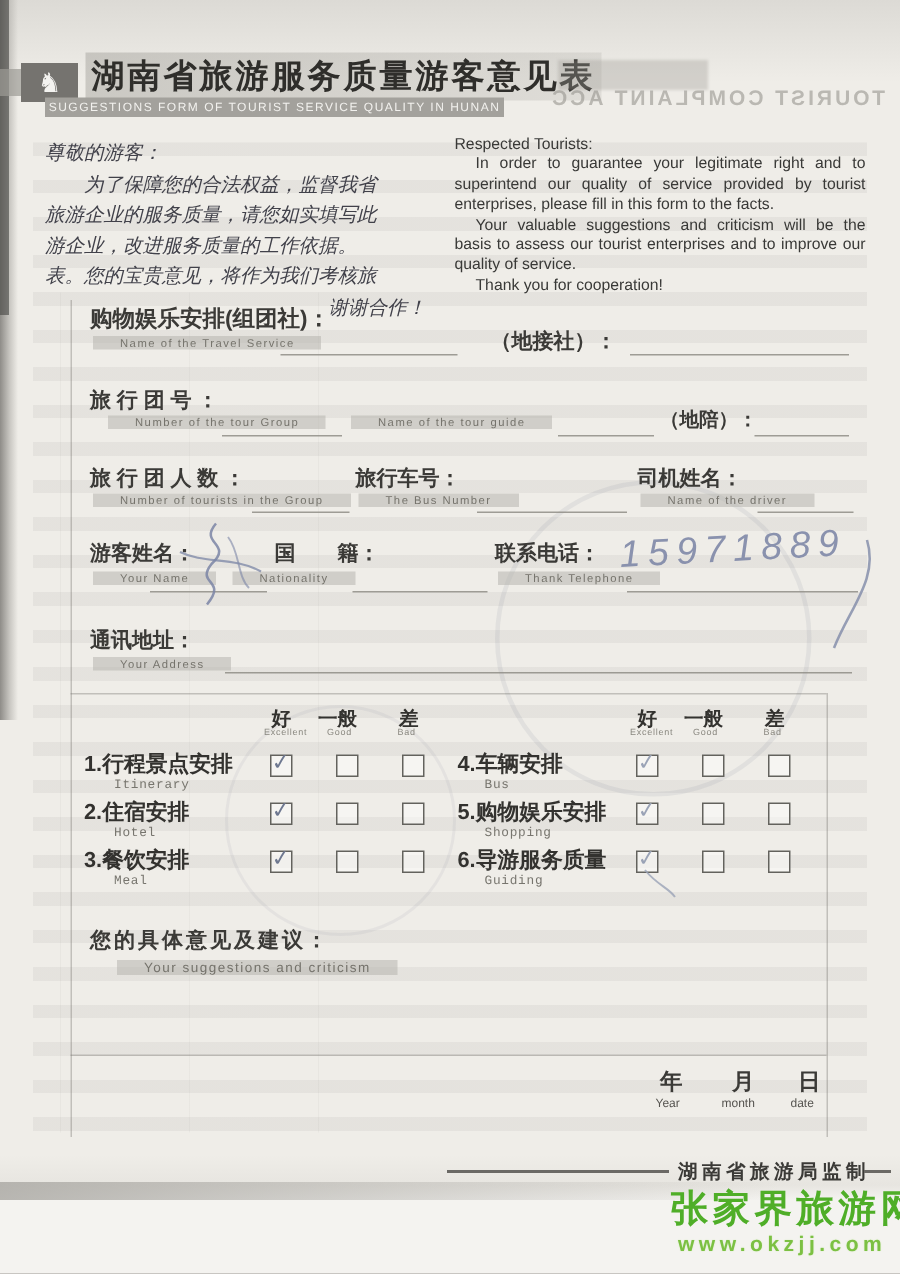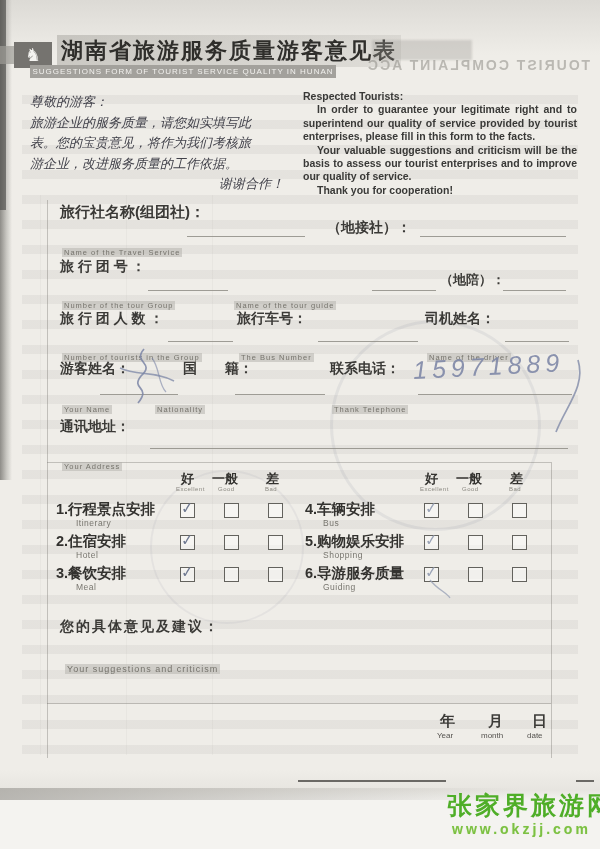--- a/index.html
+++ b/index.html
@@ -28,35 +28,35 @@
   .title-smudge{left:372px;top:40px;width:100px;height:20px;background:rgba(158,156,150,.35);filter:blur(1.2px);}
   .subtitle{left:30px;top:65px;width:306px;height:13px;background:#a3a19c;color:#f2f1ee;font-size:8px;line-height:13px;
     text-align:center;letter-spacing:1px;white-space:nowrap;overflow:hidden;}
   .bleed-header{left:352px;top:57px;width:238px;transform:scaleX(-1);color:#97958f;opacity:.6;font-size:14px;font-weight:bold;
     letter-spacing:2px;white-space:nowrap;filter:blur(.5px);}
   
   .intro-cn{left:30px;top:92px;width:268px;font-size:13px;font-style:italic;color:#41414a;line-height:20.5px;}
   .intro-cn .ln{white-space:nowrap;}
   .intro-cn .indent{text-indent:26px;}
   .intro-cn .right{text-align:right;padding-right:14px;}
-  .intro-en{left:303px;top:90px;width:274px;font-size:10.5px;color:#393937;line-height:13.4px;text-align:justify;font-weight:bold;}
+  .intro-en{left:303px;top:90px;width:274px;font-size:10.5px;color:#393937;line-height:13.4px;text-align:justify;}
   .intro-en p{margin:0;text-indent:14px;}
   .intro-en .hd{text-indent:0;}
   
   .cnl{font-weight:bold;color:#3b3a37;white-space:nowrap;}
   .fs15{font-size:15px;} .fs14{font-size:14px;} .fs13{font-size:13px;}
-  .enl{font-size:7.5px;letter-spacing:1px;color:#75736c;background:rgba(178,176,170,.5);padding:0 2px;white-space:nowrap;filter:blur(.2px);margin-top:24px;}
+  .enl{font-size:7.5px;letter-spacing:1px;color:#75736c;background:rgba(178,176,170,.5);padding:0 18px;white-space:nowrap;filter:blur(.2px);}
   .uline{position:absolute;height:1px;background:#8f8d86;opacity:.85;}
   
   .hw-phone{left:413px;top:352px;font-size:25px;color:#8089a8;font-style:italic;letter-spacing:5px;transform:rotate(-3deg);opacity:.9;white-space:nowrap;}
   
   .rhead{font-size:13px;font-weight:bold;color:#33322f;}
   .rhead-en{font-size:6px;color:#8a8880;letter-spacing:.5px;}
   .rlabel{font-size:14.5px;font-weight:bold;color:#33322f;white-space:nowrap;}
-  .ren{font-size:8.5px;color:#77756e;letter-spacing:.5px;}
+  .ren{font-size:8.5px;color:#77756e;letter-spacing:.5px;font-family:Liberation Mono, monospace;}
   .cb{position:absolute;width:13px;height:13px;border:1px solid #63625d;background:rgba(252,252,250,.55);}
   .cb .mark{position:absolute;left:0;top:-5px;font-size:15px;font-weight:bold;color:#6e7890;transform:rotate(-6deg);}
   .cb.light .mark{color:#9aa3b6;}
   
   .footline{height:2px;background:#6b6965;}
   .issuer{font-size:13px;font-weight:bold;color:#3b3a37;letter-spacing:3px;white-space:nowrap;}
   .grayband{left:0;top:788px;width:520px;height:12px;background:linear-gradient(to right,#a9a7a2,rgba(169,167,162,0));opacity:.8;}
   .wm-name{left:447px;top:789px;font-size:25px;font-weight:bold;color:#4fae28;letter-spacing:3px;white-space:nowrap;}
   .wm-url{left:452px;top:821px;font-size:14px;font-weight:bold;color:#7cc043;letter-spacing:3px;white-space:nowrap;
     text-shadow:0 0 1px #cdeab2;}
@@ -79,40 +79,41 @@
 
   <div class="abs pre-logo"></div>
   <div class="abs logo">♞</div>
   <div class="abs title">湖南省旅游服务质量游客意见表</div>
   <div class="abs title-smudge"></div>
   <div class="abs subtitle">SUGGESTIONS FORM OF TOURIST SERVICE QUALITY IN HUNAN</div>
   <div class="abs bleed-header">TOURIST COMPLAINT ACC</div>
 
   <div class="abs intro-cn">
     <div class="ln">尊敬的游客：</div>
+    <div class="ln indent">为了保障您的合法权益，监督我省</div>
     <div class="ln">旅游企业的服务质量，请您如实填写此</div>
+    <div class="ln">游企业，改进服务质量的工作依据。</div>
     <div class="ln">表。您的宝贵意见，将作为我们考核旅</div>
-    <div class="ln">游企业，改进服务质量的工作依据。</div>
     <div class="ln right">谢谢合作！</div>
   </div>
   <div class="abs intro-en">
     <p class="hd">Respected Tourists:</p>
     <p>In order to guarantee your legitimate right and to superintend our quality of service provided by tourist enterprises, please fill in this form to the facts.</p>
     <p>Your valuable suggestions and criticism will be the basis to assess our tourist enterprises and to improve our quality of service.</p>
     <p>Thank you for cooperation!</p>
   </div>
 
-  <div class="abs cnl fs15" style="left:60px;top:203px">旅行社名称(组团社)：</div>
+  <div class="abs cnl fs15" style="left:60px;top:203px">购物娱乐安排(组团社)：</div>
   <div class="abs enl" style="left:62px;top:224px">Name of the Travel Service</div>
   <div class="abs cnl fs14" style="left:327px;top:219px">（地接社）：</div>
   <div class="uline" style="left:187px;top:236px;width:118px"></div>
   <div class="uline" style="left:420px;top:236px;width:146px"></div>
 
   <div class="abs cnl fs14" style="left:60px;top:258px">旅 行 团 号 ：</div>
-  <div class="abs enl" style="left:62px;top:277px">Number of the tour Group</div>
+  <div class="abs enl" style="left:72px;top:277px">Number of the tour Group</div>
   <div class="abs enl" style="left:234px;top:277px">Name of the tour guide</div>
   <div class="abs cnl fs13" style="left:440px;top:271px">（地陪）：</div>
   <div class="uline" style="left:148px;top:290px;width:80px"></div>
   <div class="uline" style="left:372px;top:290px;width:64px"></div>
   <div class="uline" style="left:503px;top:290px;width:63px"></div>
 
   <div class="abs cnl fs14" style="left:60px;top:310px">旅 行 团 人 数 ：</div>
   <div class="abs enl" style="left:62px;top:329px">Number of tourists in the Group</div>
   <div class="abs cnl fs14" style="left:237px;top:310px">旅行车号：</div>
   <div class="abs enl" style="left:239px;top:329px">The Bus Number</div>
@@ -229,29 +230,30 @@
       <span class="mark"></span>
     </div>
   <div class="cb light" style="left:512px;top:567px">
       <span class="mark"></span>
     </div>
   <svg class="abs" style="left:428px;top:578px" width="24" height="22" viewBox="0 0 24 22">
     <path d="M2,2 C10,12 18,14 22,20" fill="none" stroke="#9aa3b6" stroke-width="1.3" opacity="0.8"></path>
   </svg>
 
   <div class="abs cnl fs14" style="left:60px;top:618px;letter-spacing:2px">您的具体意见及建议：</div>
-  <div class="abs enl" style="left:65px;top:640px;font-size:9px">Your suggestions and criticism</div>
+  <div class="abs enl" style="left:78px;top:640px;font-size:9px">Your suggestions and criticism</div>
 
   <div class="abs cnl fs15" style="left:440px;top:712px">年</div>
   <div class="abs cnl fs15" style="left:488px;top:712px">月</div>
   <div class="abs cnl fs15" style="left:532px;top:712px">日</div>
   <div class="abs" style="left:437px;top:731px;font-size:8px;color:#55534f">Year</div>
   <div class="abs" style="left:481px;top:731px;font-size:8px;color:#55534f">month</div>
   <div class="abs" style="left:527px;top:731px;font-size:8px;color:#55534f">date</div>
 
   <div class="abs footline" style="left:298px;top:780px;width:148px"></div>
+  <div class="abs issuer" style="left:452px;top:772px">湖南省旅游局监制</div>
   <div class="abs footline" style="left:576px;top:780px;width:18px"></div>
   <div class="abs grayband"></div>
 
   <div class="abs wm-name">张家界旅游网</div>
   <div class="abs wm-url">www.okzjj.com</div>
 
 </div>
 
 </body></html>

